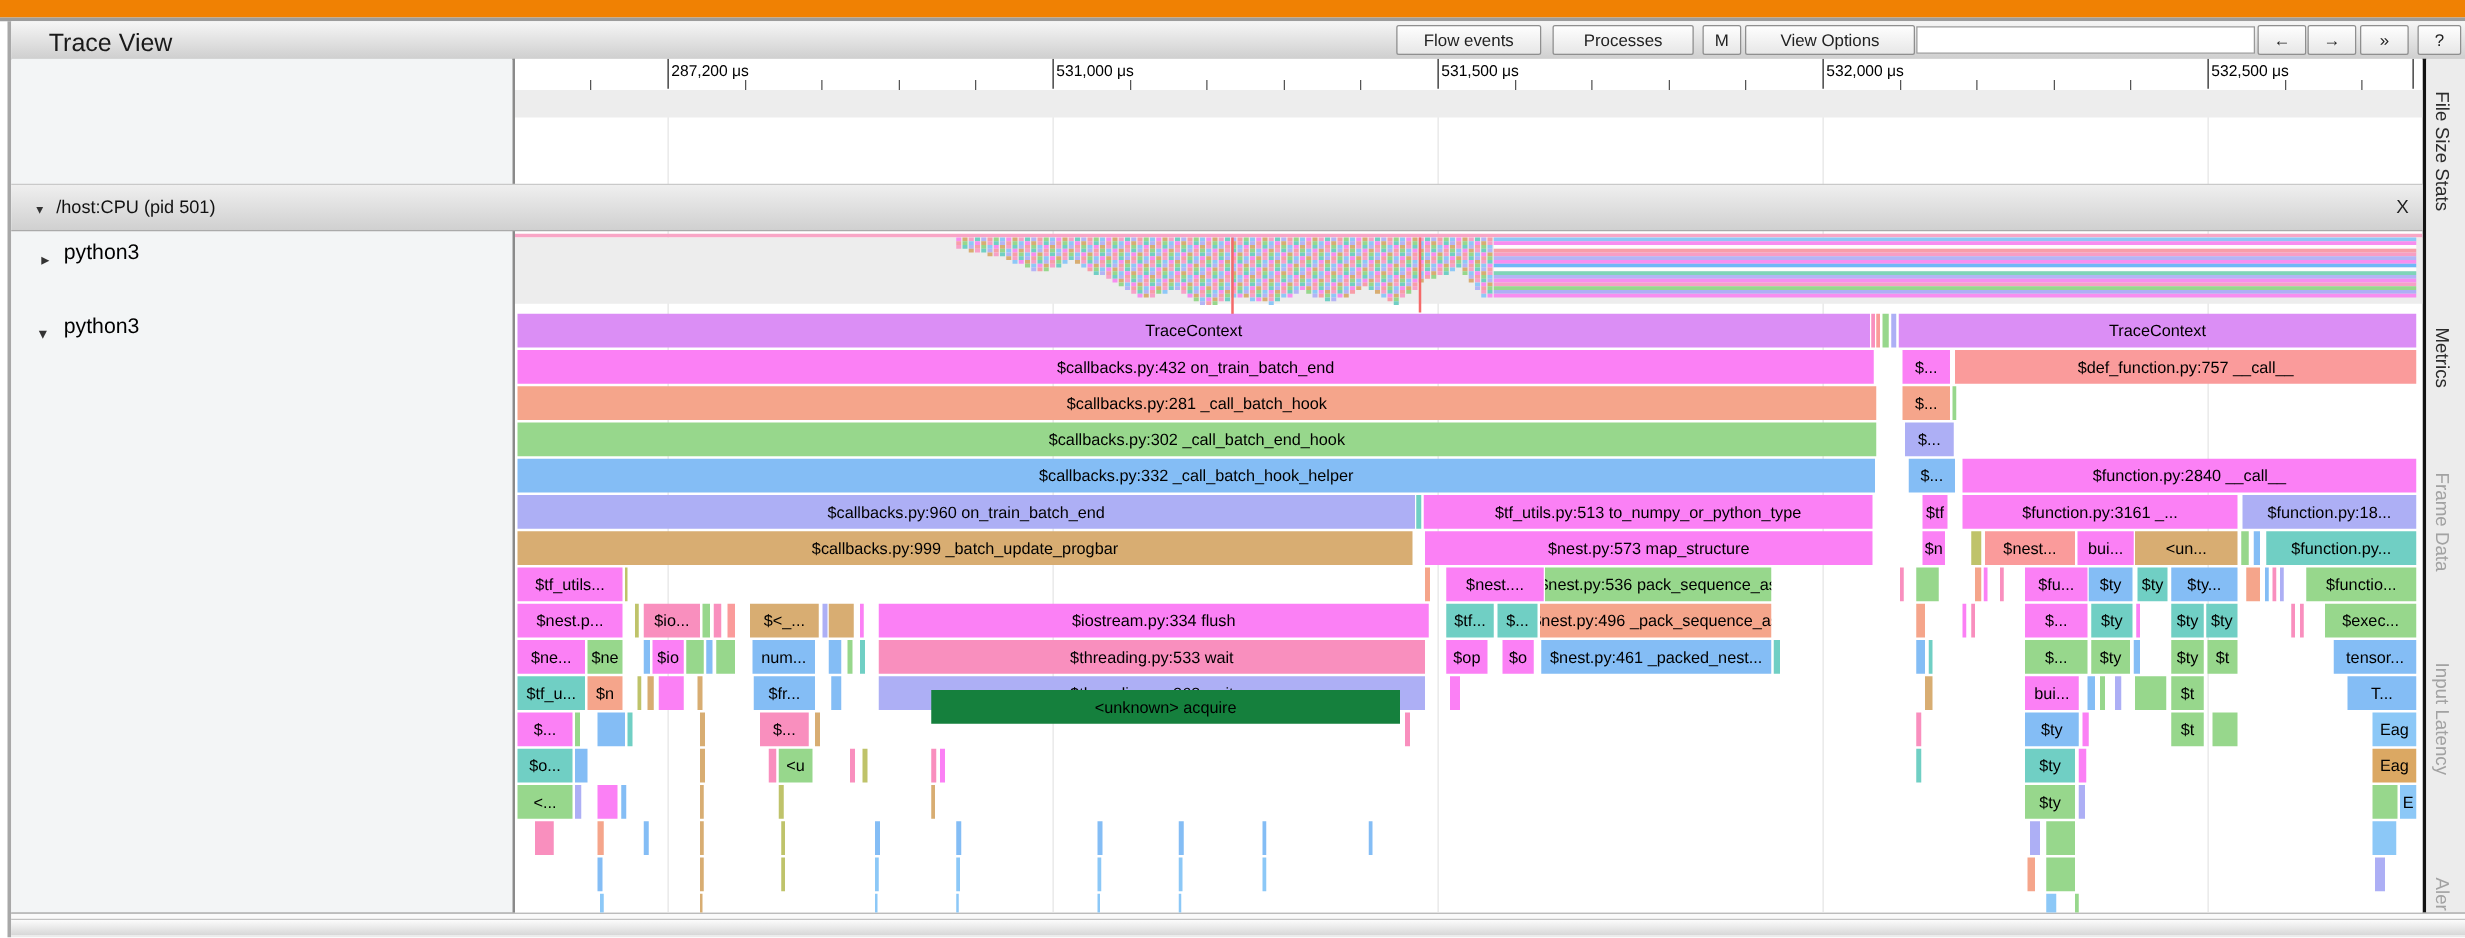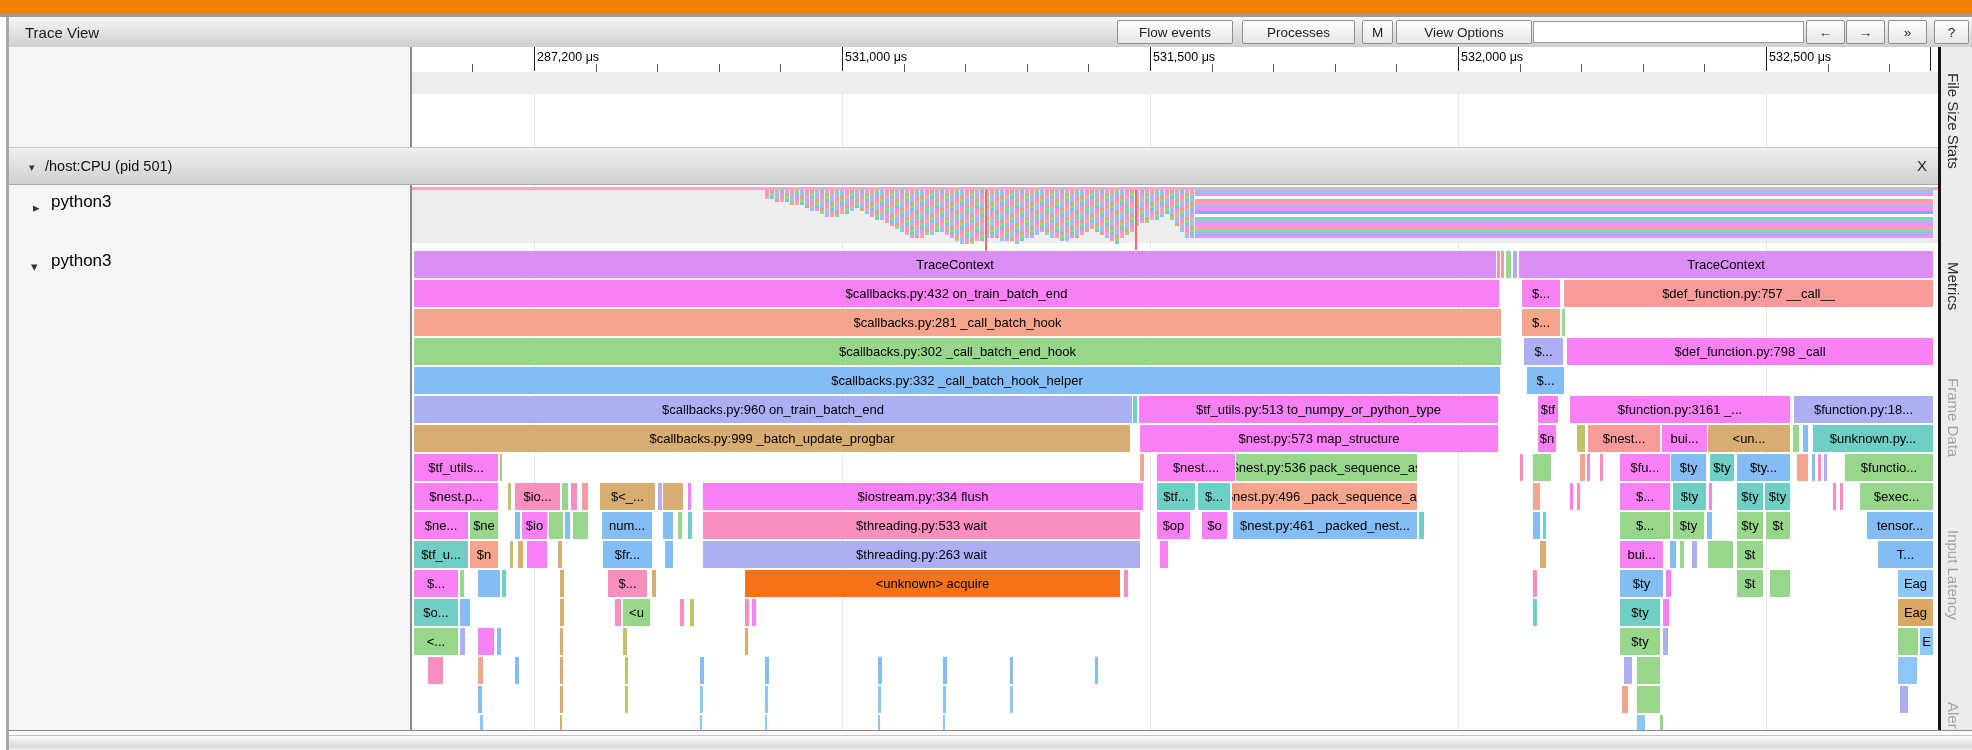--- a/index.html
+++ b/index.html
@@ -10,21 +10,21 @@
     -webkit-font-smoothing:antialiased;
   }
   .abs{position:absolute;}
   
   #orange-bar{left:0;top:0;width:1972px;height:14px;background:#f08103;}
   #chrome-line{left:0;top:14px;width:1972px;height:3px;background:#9c9c9c;}
   #frame-left{left:6px;top:17px;width:3px;height:733px;background:#a8a8a8;}
   
   #toolbar{left:9px;top:17px;width:1963px;height:30px;
     background:linear-gradient(#f6f6f6,#cfcfcf);border-bottom:1px solid #979797;}
-  #toolbar-title{left:16px;top:7px;font-size:15px;color:#1a1a1a;}
+  #toolbar-title{left:30px;top:7px;font-size:20px;color:#1a1a1a;}
   .tb-btn{top:3px;height:24px;background:linear-gradient(#fefefe,#e7e7e7);
     border:1px solid #8f8f8f;border-radius:2px;font-size:13.5px;color:#222;
     display:flex;align-items:center;justify-content:center;box-sizing:border-box;cursor:default;}
   #search-box{top:4px;height:22px;background:#fff;border:1px solid #999;box-sizing:border-box;}
   #search-box input{width:100%;height:100%;border:none;outline:none;background:transparent;font-size:13px;padding:0 4px;box-sizing:border-box;}
   
   #sidebar{left:9px;top:47px;width:401px;height:683px;background:#f3f5f6;}
   #sidebar-border{left:410px;top:47px;width:2px;height:683px;background:#8a8a8a;}
   #tf-ops-label{left:12px;top:114px;font-size:17px;color:#000;}
   .thread-label{font-size:17px;color:#000;}
@@ -1229,39 +1229,39 @@
     <div class="bar" title="" style="left: 1101px; top: 204px; width: 4px; background: rgb(173, 175, 245); position: absolute;"></div>
     <div class="bar" title="TraceContext" style="left: 1107px; top: 204px; width: 414px; background: rgb(219, 142, 245); position: absolute;">TraceContext</div>
     <div class="bar" title="$callbacks.py:432 on_train_batch_end" style="left: 2px; top: 233px; width: 1085px; background: rgb(251, 128, 245); position: absolute;">$callbacks.py:432 on_train_batch_end</div>
     <div class="bar" title="$..." style="left: 1110px; top: 233px; width: 38px; background: rgb(251, 128, 245); position: absolute;">$...</div>
     <div class="bar" title="$def_function.py:757 __call__" style="left: 1152px; top: 233px; width: 369px; background: rgb(250, 155, 155); position: absolute;">$def_function.py:757 __call__</div>
     <div class="bar" title="$callbacks.py:281 _call_batch_hook" style="left: 2px; top: 262px; width: 1087px; background: rgb(245, 165, 139); position: absolute;">$callbacks.py:281 _call_batch_hook</div>
     <div class="bar" title="$..." style="left: 1110px; top: 262px; width: 38px; background: rgb(245, 165, 139); position: absolute;">$...</div>
     <div class="bar" title="" style="left: 1150px; top: 262px; width: 3px; background: rgb(151, 215, 140); position: absolute;"></div>
     <div class="bar" title="$callbacks.py:302 _call_batch_end_hook" style="left: 2px; top: 291px; width: 1087px; background: rgb(151, 215, 140); position: absolute;">$callbacks.py:302 _call_batch_end_hook</div>
     <div class="bar" title="$..." style="left: 1112px; top: 291px; width: 39px; background: rgb(173, 175, 245); position: absolute;">$...</div>
-    <div class="bar" title="$def_function.py:798 _call" style="left: 1155px; top: 291px; width: 366px; background: rgb(251, 128, 245); position: absolute;">$def_function.py:798 _call</div>
     <div class="bar" title="$callbacks.py:332 _call_batch_hook_helper" style="left: 2px; top: 320px; width: 1086px; background: rgb(132, 189, 245); position: absolute;">$callbacks.py:332 _call_batch_hook_helper</div>
     <div class="bar" title="$..." style="left: 1115px; top: 320px; width: 37px; background: rgb(132, 189, 245); position: absolute;">$...</div>
+    <div class="bar" title="$function.py:2840 __call__" style="left: 1158px; top: 320px; width: 363px; background: rgb(251, 128, 245); position: absolute;">$function.py:2840 __call__</div>
     <div class="bar" title="$callbacks.py:960 on_train_batch_end" style="left: 2px; top: 349px; width: 718px; background: rgb(173, 175, 245); position: absolute;">$callbacks.py:960 on_train_batch_end</div>
     <div class="bar" title="" style="left: 721px; top: 349px; width: 4px; background: rgb(112, 207, 196); position: absolute;"></div>
     <div class="bar" title="$tf_utils.py:513 to_numpy_or_python_type" style="left: 727px; top: 349px; width: 359px; background: rgb(251, 128, 245); position: absolute;">$tf_utils.py:513 to_numpy_or_python_type</div>
     <div class="bar" title="$tf" style="left: 1126px; top: 349px; width: 20px; background: rgb(251, 128, 245); position: absolute;">$tf</div>
     <div class="bar" title="$function.py:3161 _..." style="left: 1158px; top: 349px; width: 220px; background: rgb(251, 128, 245); position: absolute;">$function.py:3161 _...</div>
     <div class="bar" title="$function.py:18..." style="left: 1382px; top: 349px; width: 139px; background: rgb(173, 175, 245); position: absolute;">$function.py:18...</div>
     <div class="bar" title="$callbacks.py:999 _batch_update_progbar" style="left: 2px; top: 378px; width: 716px; background: rgb(216, 173, 114); position: absolute;">$callbacks.py:999 _batch_update_progbar</div>
     <div class="bar" title="$nest.py:573 map_structure" style="left: 728px; top: 378px; width: 358px; background: rgb(251, 128, 245); position: absolute;">$nest.py:573 map_structure</div>
     <div class="bar" title="$n" style="left: 1126px; top: 378px; width: 18px; background: rgb(251, 128, 245); position: absolute;">$n</div>
     <div class="bar" title="" style="left: 1165px; top: 378px; width: 8px; background: rgb(191, 195, 106); position: absolute;"></div>
     <div class="bar" title="$func..." style="left: 1176px; top: 378px; width: 72px; background: rgb(250, 155, 155); position: absolute;">$nest...</div>
     <div class="bar" title="bui..." style="left: 1250px; top: 378px; width: 45px; background: rgb(251, 128, 245); position: absolute;">bui...</div>
     <div class="bar" title="&lt;un..." style="left: 1296px; top: 378px; width: 82px; background: rgb(216, 173, 114); position: absolute;">&lt;un...</div>
     <div class="bar" title="" style="left: 1381px; top: 378px; width: 6px; background: rgb(151, 215, 140); position: absolute;"></div>
     <div class="bar" title="" style="left: 1391px; top: 378px; width: 5px; background: rgb(132, 189, 245); position: absolute;"></div>
-    <div class="bar" title="$function.py..." style="left: 1401px; top: 378px; width: 120px; background: rgb(112, 207, 196); position: absolute;">$unknown.py...</div>
+    <div class="bar" title="$function.py..." style="left: 1401px; top: 378px; width: 120px; background: rgb(112, 207, 196); position: absolute;">$function.py...</div>
     <div class="bar" title="$tf_utils..." style="left: 2px; top: 407px; width: 84px; background: rgb(251, 128, 245); position: absolute;">$tf_utils...</div>
     <div class="bar" title="" style="left: 88px; top: 407px; width: 2px; background: rgb(191, 195, 106); position: absolute;"></div>
     <div class="bar" title="" style="left: 728px; top: 407px; width: 4px; background: rgb(245, 165, 139); position: absolute;"></div>
     <div class="bar" title="$nest...." style="left: 745px; top: 407px; width: 78px; background: rgb(251, 128, 245); position: absolute;">$nest....</div>
     <div class="bar" title="$nest.py:536 pack_sequence_as" style="left: 824px; top: 407px; width: 181px; background: rgb(151, 215, 140); position: absolute;">$nest.py:536 pack_sequence_as</div>
     <div class="bar" title="" style="left: 1108px; top: 407px; width: 3px; background: rgb(249, 143, 190); position: absolute;"></div>
     <div class="bar" title="" style="left: 1121px; top: 407px; width: 18px; background: rgb(151, 215, 140); position: absolute;"></div>
     <div class="bar" title="" style="left: 1168px; top: 407px; width: 5px; background: rgb(245, 165, 139); position: absolute;"></div>
     <div class="bar" title="" style="left: 1175px; top: 407px; width: 3px; background: rgb(251, 128, 245); position: absolute;"></div>
     <div class="bar" title="" style="left: 1188px; top: 407px; width: 3px; background: rgb(249, 143, 190); position: absolute;"></div>
@@ -1341,21 +1341,21 @@
     <div class="bar" title="" style="left: 1296px; top: 494px; width: 25px; background: rgb(151, 215, 140); position: absolute;"></div>
     <div class="bar" title="$t" style="left: 1325px; top: 494px; width: 26px; background: rgb(151, 215, 140); position: absolute;">$t</div>
     <div class="bar" title="T..." style="left: 1466px; top: 494px; width: 55px; background: rgb(132, 189, 245); position: absolute;">T...</div>
     <div class="bar" title="$..." style="left: 2px; top: 523px; width: 44px; background: rgb(251, 128, 245); position: absolute;">$...</div>
     <div class="bar" title="" style="left: 48px; top: 523px; width: 4px; background: rgb(151, 215, 140); position: absolute;"></div>
     <div class="bar" title="" style="left: 66px; top: 523px; width: 22px; background: rgb(132, 189, 245); position: absolute;"></div>
     <div class="bar" title="" style="left: 90px; top: 523px; width: 4px; background: rgb(112, 207, 196); position: absolute;"></div>
     <div class="bar" title="" style="left: 148px; top: 523px; width: 4px; background: rgb(216, 173, 114); position: absolute;"></div>
     <div class="bar" title="$..." style="left: 196px; top: 523px; width: 39px; background: rgb(249, 143, 190); position: absolute;">$...</div>
     <div class="bar" title="" style="left: 240px; top: 523px; width: 4px; background: rgb(216, 173, 114); position: absolute;"></div>
-    <div class="bar" title="&lt;unknown&gt; acquire" style="left: 333px; top: 523px; width: 375px; background: #f97316; position: absolute;">&lt;unknown&gt; acquire</div>
+    <div class="bar" title="&lt;unknown&gt; acquire" style="left: 333px; top: 505px; width: 375px; background: #15803d; position: absolute;">&lt;unknown&gt; acquire</div>
     <div class="bar" title="" style="left: 712px; top: 523px; width: 4px; background: rgb(249, 143, 190); position: absolute;"></div>
     <div class="bar" title="" style="left: 1121px; top: 523px; width: 4px; background: rgb(249, 143, 190); position: absolute;"></div>
     <div class="bar" title="$ty" style="left: 1208px; top: 523px; width: 43px; background: rgb(132, 189, 245); position: absolute;">$ty</div>
     <div class="bar" title="" style="left: 1254px; top: 523px; width: 5px; background: rgb(251, 128, 245); position: absolute;"></div>
     <div class="bar" title="$t" style="left: 1325px; top: 523px; width: 26px; background: rgb(151, 215, 140); position: absolute;">$t</div>
     <div class="bar" title="" style="left: 1358px; top: 523px; width: 20px; background: rgb(151, 215, 140); position: absolute;"></div>
     <div class="bar" title="Eag" style="left: 1486px; top: 523px; width: 35px; background: rgb(140, 200, 247); position: absolute;">Eag</div>
     <div class="bar" title="$o..." style="left: 2px; top: 552px; width: 44px; background: rgb(112, 207, 196); position: absolute;">$o...</div>
     <div class="bar" title="" style="left: 48px; top: 552px; width: 10px; background: rgb(132, 189, 245); position: absolute;"></div>
     <div class="bar" title="" style="left: 148px; top: 552px; width: 4px; background: rgb(216, 173, 114); position: absolute;"></div>

